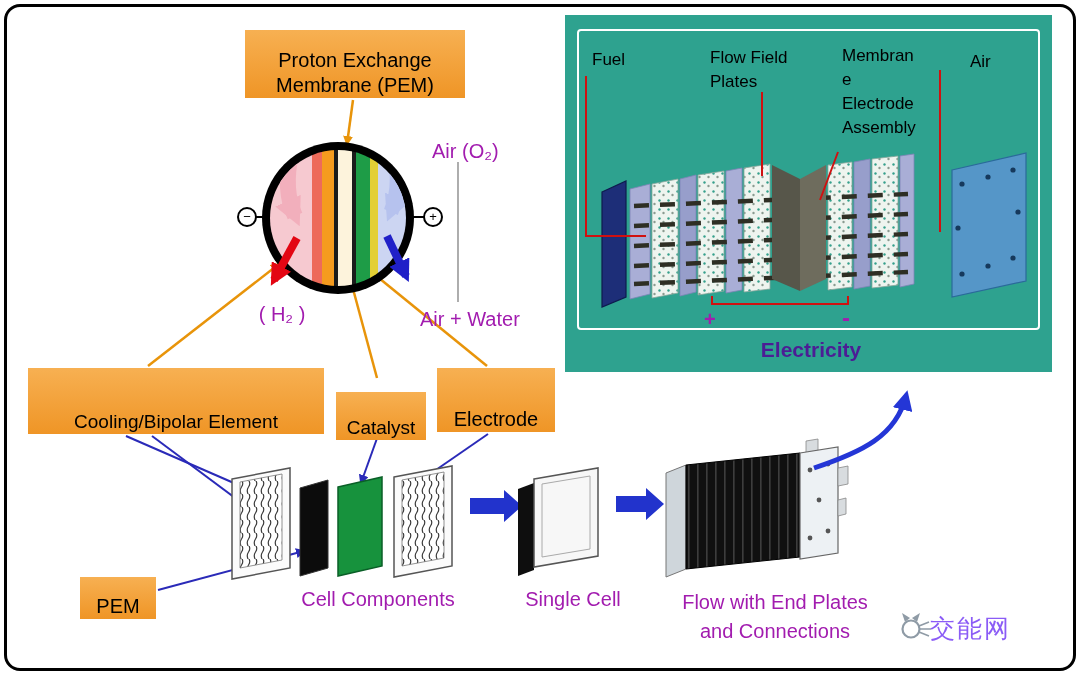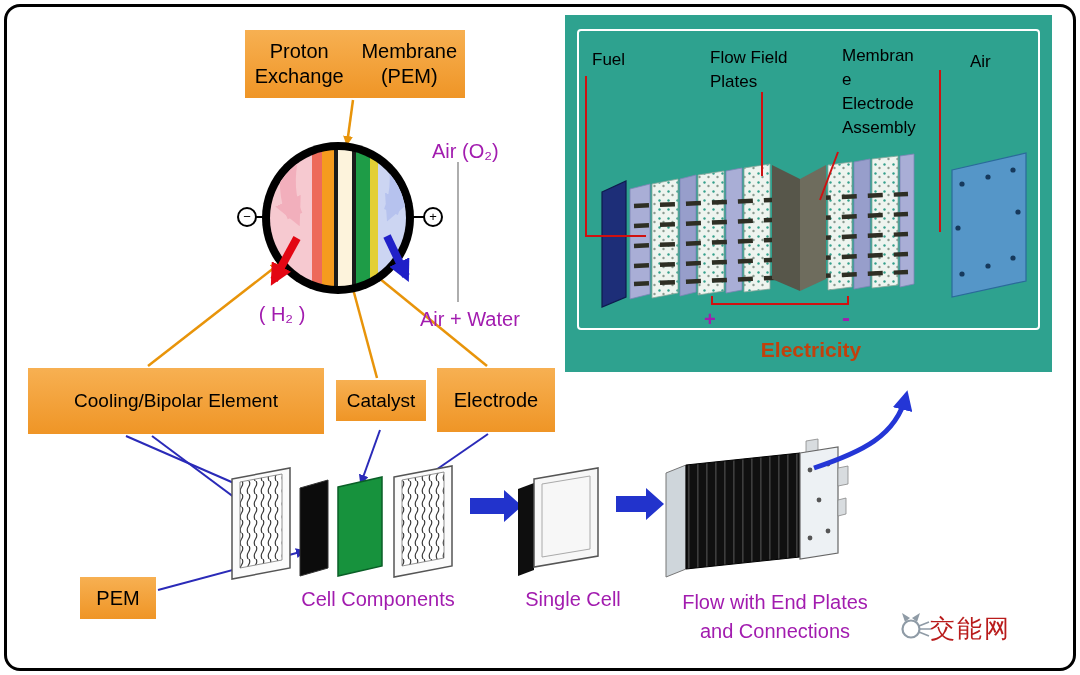--- a/index.html
+++ b/index.html
@@ -3,27 +3,27 @@
 <meta charset="utf-8">
 <style>
   *{margin:0;padding:0;box-sizing:border-box}
   html,body{width:1080px;height:675px;background:#fff;font-family:"Liberation Sans","DejaVu Sans",sans-serif;position:relative;overflow:hidden}
   .frame{position:absolute;left:4px;top:4px;width:1072px;height:667px;border:3px solid #000;border-radius:16px;background:#fff;z-index:0}
   .inset{position:absolute;left:565px;top:15px;width:487px;height:357px;background:#2EA28F;z-index:1}
   .inset-border{position:absolute;left:12px;top:14px;right:12px;bottom:42px;border:2px solid #fff;border-radius:4px}
   svg.scene{position:absolute;left:0;top:0;z-index:2}
   .txt{position:absolute;z-index:3;color:#a21caf;white-space:nowrap}
   .txt span{display:block}
-  .obox{position:absolute;z-index:3;background:linear-gradient(180deg,#f7b052,#ef9526);display:flex;flex-direction:row;align-items:center;justify-content:center;text-align:center;color:#000}
+  .obox{position:absolute;z-index:3;background:linear-gradient(180deg,#f7b052,#ef9526);display:flex;flex-direction:column;align-items:center;justify-content:flex-end;text-align:center;color:#000}
   .obox span{display:block;line-height:1.25}
   .terminal{position:absolute;z-index:3;width:20px;height:20px;border:2px solid #000;border-radius:50%;background:#fff;color:#000;font-size:13px;line-height:16px;text-align:center}
   .center{text-align:center}
   .inset-label{font-size:17px;line-height:24px;z-index:3;color:#000000}
-  .electric{color:#c2410c;font-weight:bold;font-size:21px}
-  .watermark{color:#b91c1c;font-size:25px;letter-spacing:2px}
+  .electric{color:#4c1d95;font-weight:bold;font-size:21px}
+  .watermark{color:#8b5cf6;font-size:25px;letter-spacing:2px}
 </style>
 </head>
 <body>
 
 <div class="frame"></div>
 
 <div class="inset">
   <div class="inset-border"></div>
 </div>
 
@@ -201,21 +201,21 @@
 <div class="txt center" style="left:222px;top:300px;width:120px;font-size:20px;line-height:28px">
   <span>( H₂ )</span>
 </div>
 
 <div class="txt" style="left:420px;top:308px;font-size:20px">Air + Water</div>
 
 <div class="obox" style="left:28px;top:368px;width:296px;height:66px;font-size:19px">
   <span>Cooling/Bipolar Element</span>
 </div>
 
-<div class="obox" style="left:336px;top:380px;width:90px;height:41px;font-size:19px">
+<div class="obox" style="left:336px;top:392px;width:90px;height:48px;font-size:19px">
   <span>Catalyst</span>
 </div>
 
 <div class="obox" style="left:437px;top:368px;width:118px;height:64px;font-size:20px">
   <span>Electrode</span>
 </div>
 
 <div class="obox" style="left:80px;top:577px;width:76px;height:42px;font-size:20px">
   <span>PEM</span>
 </div>

